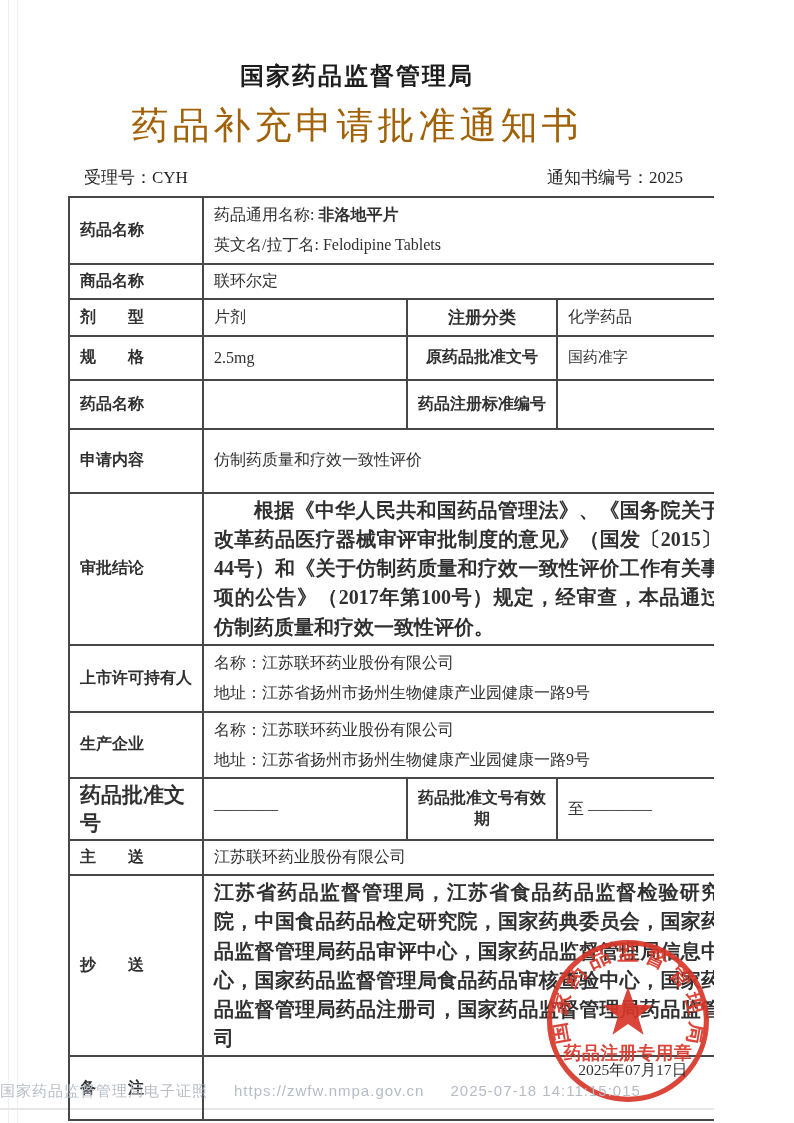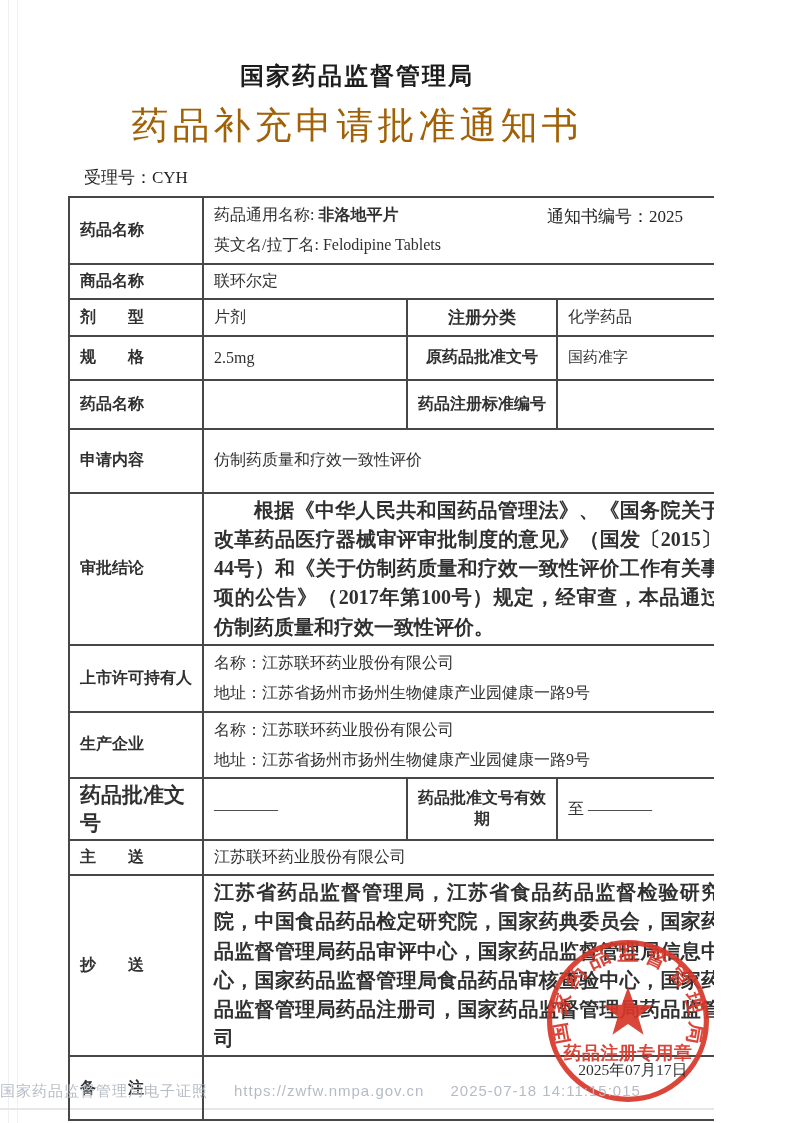--- a/index.html
+++ b/index.html
@@ -26,21 +26,21 @@
     text-align:center;
     font-size:37px;letter-spacing:4px;color:#a16207;
   }
   .meta-row{
     position:absolute;top:166px;left:68px;width:663px;
     display:flex;justify-content:space-between;
     font-size:17px;color:#242424;
     padding:0;box-sizing:border-box;
   }
   .meta-left{padding-left:16px;}
-  .meta-right{padding-right:48px;margin-top:39px;}
+  .meta-right{padding-right:48px;}
 
   table.doc{
     position:absolute;left:68px;top:196px;
     width:663px;border-collapse:collapse;table-layout:fixed;
   }
   table.doc td{
     border:2px solid #474747;
     font-size:16px;color:#303030;
     padding:2px 10px;
     vertical-align:middle;

